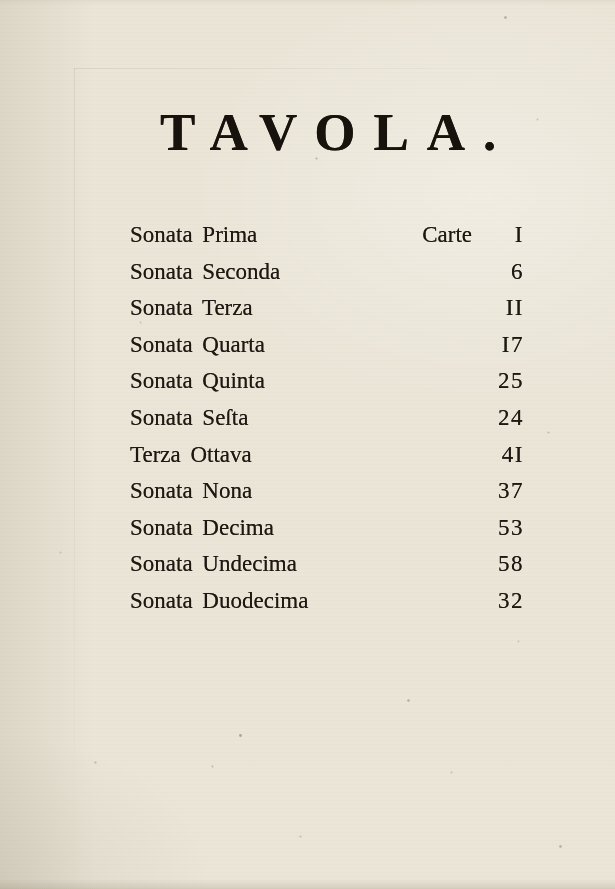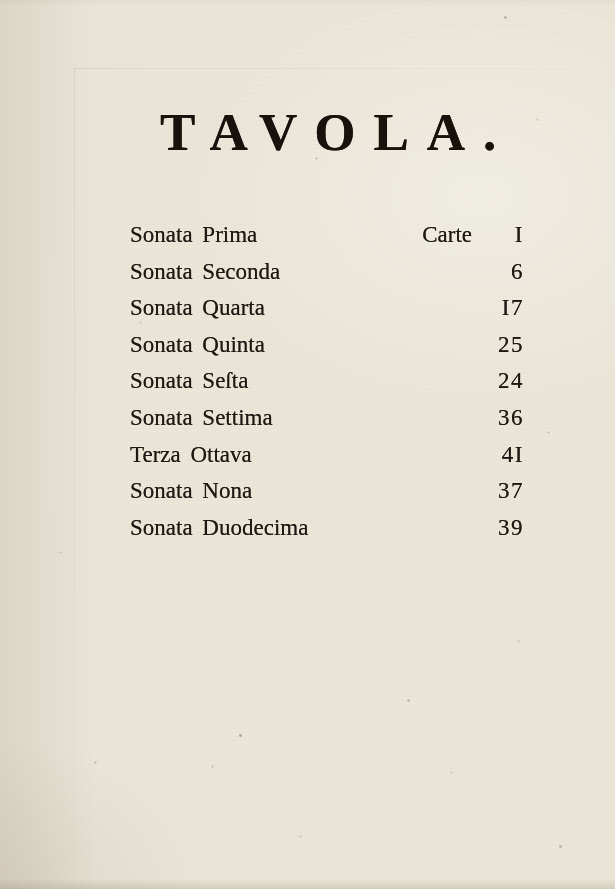--- a/index.html
+++ b/index.html
@@ -103,40 +103,48 @@
   <div class="toc-row">
     <span class="entry-name">Sonata Prima</span>
     <span class="carte-label">Carte</span>
     <span class="page-num">I</span>
   </div>
   <div class="toc-row">
     <span class="entry-name">Sonata Seconda</span>
     <span class="page-num">6</span>
   </div>
   <div class="toc-row">
+    <span class="entry-name">Sonata Terza</span>
+    <span class="page-num">II</span>
+  </div>
+  <div class="toc-row">
     <span class="entry-name">Sonata Quarta</span>
     <span class="page-num">I7</span>
   </div>
   <div class="toc-row">
     <span class="entry-name">Sonata Quinta</span>
     <span class="page-num">25</span>
   </div>
   <div class="toc-row">
     <span class="entry-name">Sonata Seſta</span>
     <span class="page-num">24</span>
   </div>
   <div class="toc-row">
-    <span class="entry-name">Sonata Settima</span>
-    <span class="page-num">36</span>
-  </div>
-  <div class="toc-row">
     <span class="entry-name">Terza Ottava</span>
     <span class="page-num">4I</span>
   </div>
   <div class="toc-row">
     <span class="entry-name">Sonata Nona</span>
     <span class="page-num">37</span>
   </div>
   <div class="toc-row">
+    <span class="entry-name">Sonata Decima</span>
+    <span class="page-num">53</span>
+  </div>
+  <div class="toc-row">
+    <span class="entry-name">Sonata Undecima</span>
+    <span class="page-num">58</span>
+  </div>
+  <div class="toc-row">
     <span class="entry-name">Sonata Duodecima</span>
-    <span class="page-num">39</span>
+    <span class="page-num">32</span>
   </div>
 </div>
 
 </body></html>

